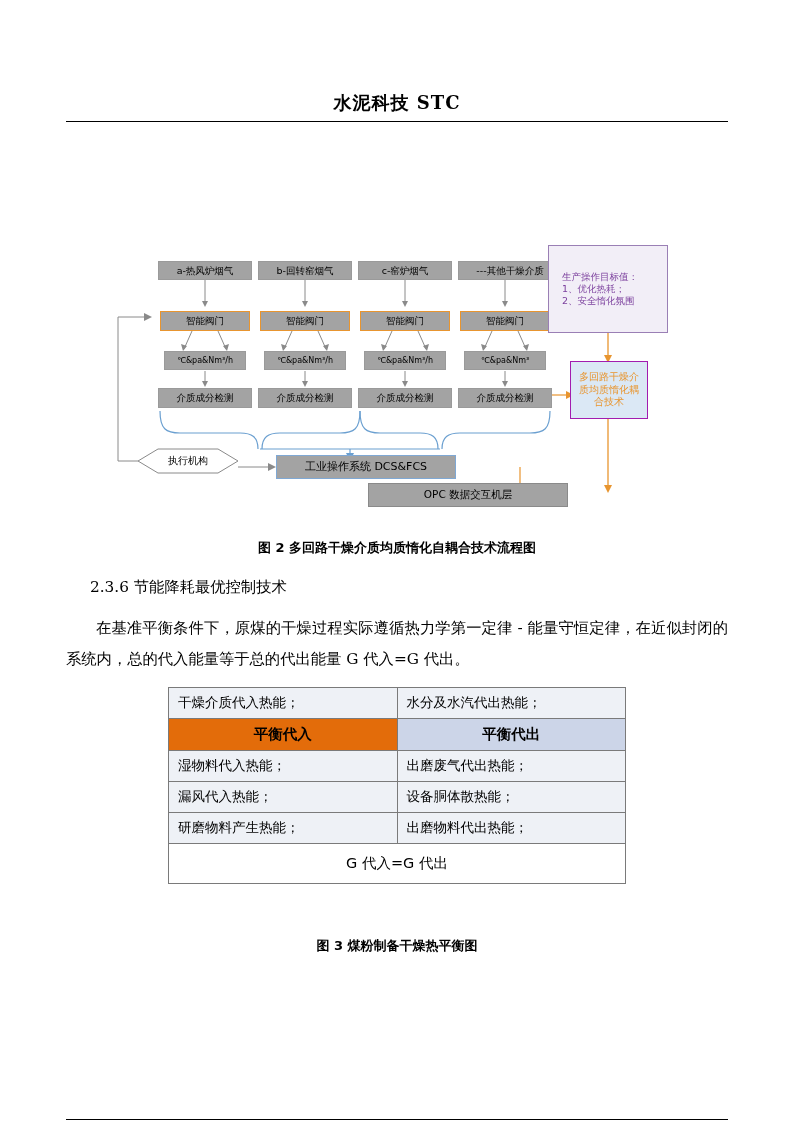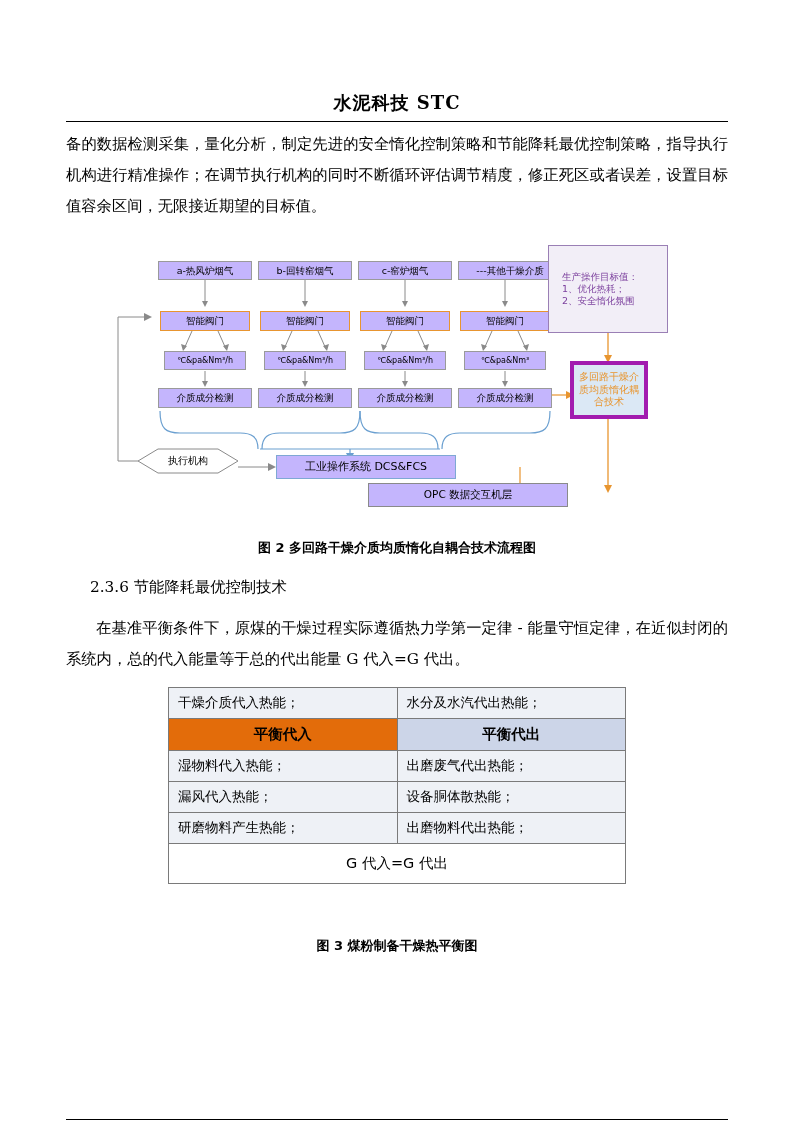--- a/index.html
+++ b/index.html
@@ -83,32 +83,32 @@
   
   .diagram {
     position: absolute;
     left: 100px; top: 196px;
     width: 600px; height: 290px;
   }
   .diagram svg { position: absolute; left: 0; top: 0; }
   .dbox {
     position: absolute;
     border: 1px solid #8a8a8a;
-    background: #c4b5fd;
+    background: #a3a3a3;
     font-size: 9.5px;
     font-family: "DejaVu Sans", "Liberation Sans", sans-serif;
     display: flex; align-items: center; justify-content: center;
     text-align: center;
     line-height: 1.25;
     color: #000;
   }
   .dbox.grey   { border-color: #9a9a9a; }
   .dbox.orange { border-color: #e8952f; color: #000; }
   .dbox.purple { border: 1px solid #9a7fb5; background: #f2eef7; color:#7b3f9d; font-size: 9.5px; text-align: left; padding: 3px 13px; justify-content:flex-start;}
-  .dbox.bluefill { border: 4px solid #a21caf; background: #dbe8f5; color: #e8952f; font-size: 10px; }
+  .dbox.bluefill { border: 1px solid #a21caf; background: #dbe8f5; color: #e8952f; font-size: 10px; }
   .dbox.opc { border: 1px solid #8a8a8a; font-size: 10.5px; }
   .dbox.dcs { border: 1px solid #7fa8d4; font-size: 11px; }
   .hexlabel {
     position: absolute;
     font-size: 10px;
     font-family: "DejaVu Sans", "Liberation Sans", sans-serif;
     display:flex; align-items:center; justify-content:center;
   }
 
   
@@ -141,21 +141,20 @@
   }
 </style>
 </head>
 <body>
 
 <div class="page">
 
   <div class="header">水泥科技  STC</div>
   <div class="header-rule"></div>
 
-  <div class="para" id="para1">备的数据检测采集，量化分析，制定先进的安全惰化控制策略和节能降耗最优控制策略，指导执行机构进行精准操作；在调节执行机构的同时不断循环评估调节精度，修正死区或者误差，设置目标值容余区间，无限接近期望的目标值。</div>
 
   <div class="diagram">
     <svg width="600" height="290" viewBox="0 0 600 290">
 
       <g stroke="#8a8a8a" stroke-width="1" fill="none">
         <path d="M105,36 L105,62"></path>
         <path d="M205,36 L205,62"></path>
         <path d="M305,36 L305,62"></path>
         <path d="M405,36 L405,62"></path>
       </g>

